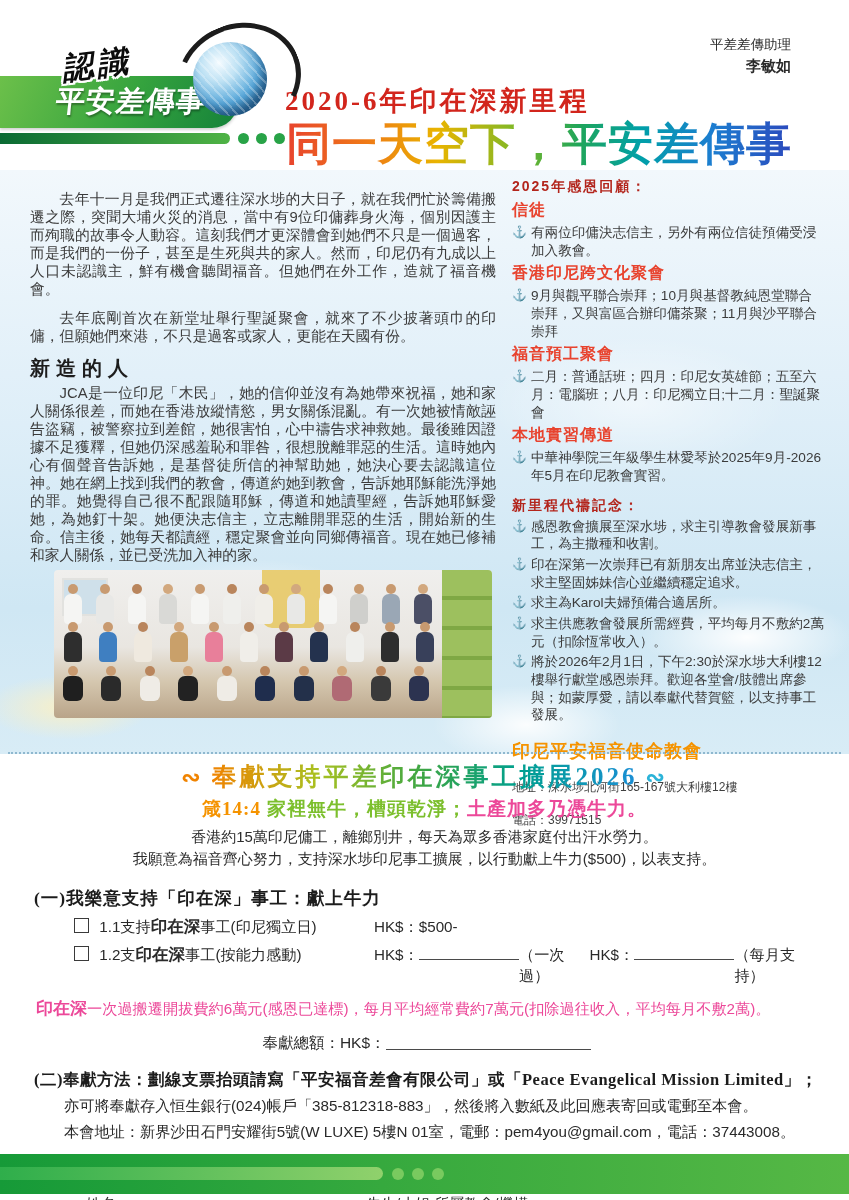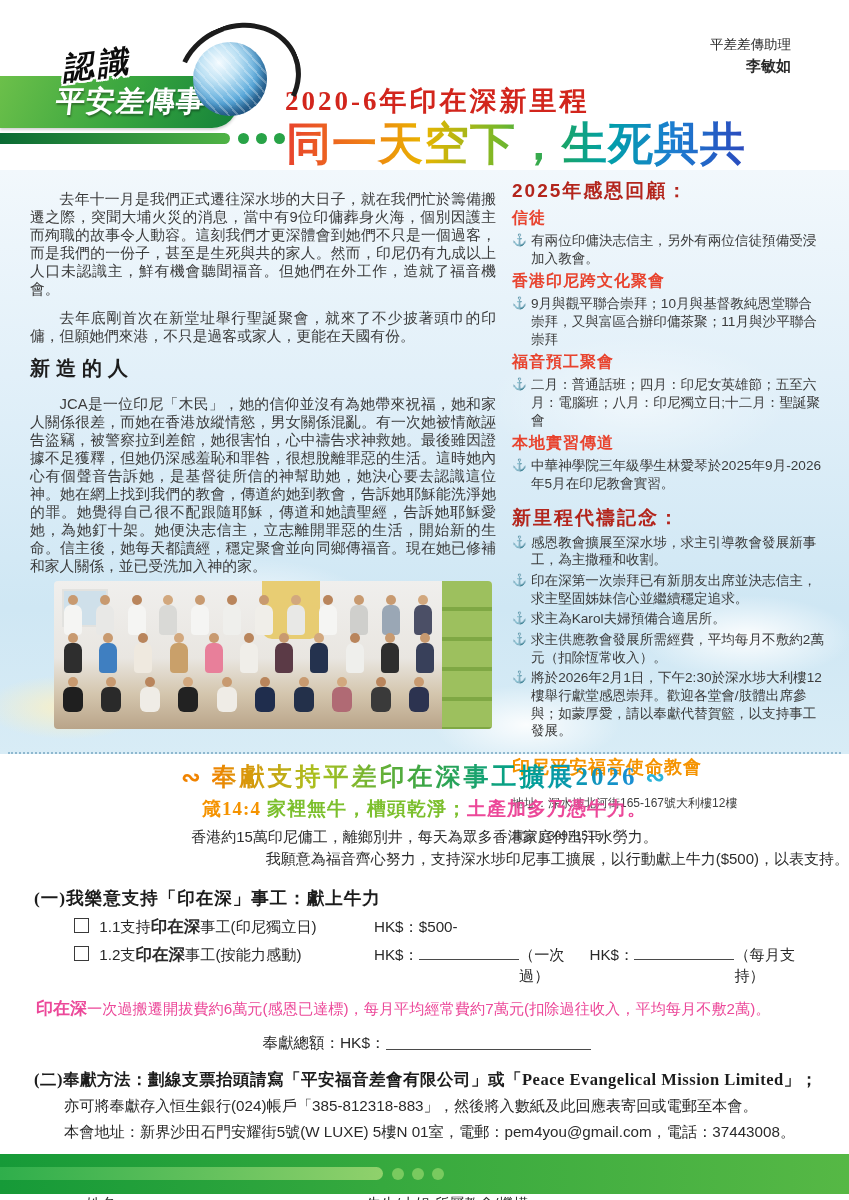--- a/index.html
+++ b/index.html
@@ -48,21 +48,21 @@
       radial-gradient(150px 60px at 88% 80%,rgba(255,255,255,.95),rgba(255,255,255,0) 70%),
       radial-gradient(130px 55px at 62% 95%,rgba(255,255,255,.9),rgba(255,255,255,0) 72%),
       radial-gradient(170px 70px at 30% 75%,rgba(255,255,255,.75),rgba(255,255,255,0) 70%),
       radial-gradient(200px 90px at 75% 40%,rgba(255,255,255,.5),rgba(255,255,255,0) 75%),
       linear-gradient(180deg,#f2f8fc 0%,#e2f0f9 35%,#cfe7f4 75%,#d8ecf6 100%);}
   .dotsep{position:absolute;left:8px;top:752px;width:833px;border-top:2px dotted #8fb8cf;}
 
   .colL{position:absolute;left:30px;top:20px;width:466px;color:#3b3b3b;
     font-size:14.8px;line-height:1.22;text-align:justify;}
   .colL p{margin:0 0 11px;text-indent:2em;}
-  .h-new{font-size:20px;font-weight:900;color:#1d1d1d;letter-spacing:6px;margin:2px 0 14px;}
+  .h-new{font-size:20px;font-weight:900;color:#1d1d1d;letter-spacing:6px;margin:2px 0 3px;}
 
   
   .photo{position:relative;margin:6px 0 0 24px;width:438px;height:148px;border-radius:4px;overflow:hidden;
     background:linear-gradient(180deg,#f0efed 0%,#e9e6e1 52%,#d4c6ae 76%,#b9a489 100%);}
   .ph-window{position:absolute;left:8px;top:8px;width:42px;height:34px;background:#cfe0ea;border:2px solid #e2e2df;}
   .ph-curtain{position:absolute;left:208px;top:0;width:58px;height:58px;background:#e6c455;opacity:.8;border-radius:0 0 10px 10px;}
   .ph-cabinet{position:absolute;right:0;top:0;width:50px;height:100%;
     background:repeating-linear-gradient(180deg,#9dc05e 0 26px,#7fa844 26px 30px);}
   .prow{position:absolute;left:8px;display:flex;justify-content:space-between;}
   #prow1{top:14px;right:58px;}
@@ -73,38 +73,38 @@
     border-radius:50%;background:#c89a70;}
   .pp:nth-child(3n)::before{background:#b9855c;}
   .pp:nth-child(4n)::before{background:#d2a87e;}
   .pp::after{content:"";position:absolute;left:50%;transform:translateX(-50%);top:10px;width:18px;height:30px;
     border-radius:7px 7px 4px 4px;background:var(--c,#eee);}
   #prow3 .pp{height:38px;}
   #prow3 .pp::after{height:25px;width:20px;border-radius:7px 7px 6px 6px;}
 
   
   .colR{position:absolute;left:512px;top:4px;width:312px;}
-  .rh{font-size:19px;font-weight:900;color:#b3251c;letter-spacing:2px;margin:4px 0 3px;}
+  .rh{font-size:14px;font-weight:900;color:#b3251c;letter-spacing:2px;margin:4px 0 3px;}
   .rsub{font-size:16px;font-weight:bold;color:#e8432e;margin-top:4px;letter-spacing:1px;}
   .rb{display:flex;font-size:13.6px;line-height:1.3;color:#3b3b3b;margin-top:3px;}
   .rb .anc{color:#2a6db5;font-size:12px;margin:1px 4px 0 0;flex:0 0 auto;}
   .church-name{color:#f59300;font-weight:900;font-size:18px;margin-top:15px;letter-spacing:1px;}
   .church-line{font-size:12px;color:#3f3f3f;margin-top:16px;}
 
   
   .form{position:absolute;left:0;top:760px;width:849px;color:#1c1c1c;font-family:"Liberation Serif",serif;}
   .f-title{text-align:center;font-size:25px;font-weight:900;letter-spacing:3px;}
   .orn-l{color:#f08300;font-size:23px;margin-right:8px;}
   .orn-r{color:#2bb3d8;font-size:23px;margin-left:8px;}
   .f-verse{text-align:center;font-size:19px;font-weight:bold;margin-top:3px;letter-spacing:1px;}
   .v-ref{color:#f59300;margin-right:6px;}
   .v-a{color:#7cbf2d;}
   .v-b{color:#ec4899;}
   .f-intro{text-align:center;font-size:15px;color:#2d2d2d;margin-top:6px;font-family:"Liberation Sans",sans-serif;}
-  .f-intro + .f-intro{margin-top:3px;text-align:right;}
+  .f-intro + .f-intro{margin-top:3px;}
   .f-body{padding:8px 30px 0 34px;}
   .f-h{font-size:17.5px;font-weight:bold;margin-top:9px;letter-spacing:1px;}
   .f-row{display:flex;align-items:baseline;font-size:15.2px;margin:6px 0 0 40px;font-family:"Liberation Sans",sans-serif;color:#2a2a2a;}
   .f-row .lbl{flex:0 0 300px;}
   .cb{display:inline-block;width:13px;height:13px;border:1.5px solid #3a3a3a;vertical-align:-1px;margin-right:6px;background:#fff;}
   .bold-ids{font-family:"Liberation Serif",serif;font-weight:bold;font-size:16.5px;}
   .uline{display:inline-block;border-bottom:1.4px solid #4a4a4a;height:14px;vertical-align:-2px;}
   .w110{width:108px;} .w200{width:205px;} .w230{width:235px;} .w190{width:192px;}
   .f-note{margin:10px 0 0 2px;font-size:15.2px;font-family:"Liberation Sans",sans-serif;color:#ec4899;}
   .f-total{text-align:center;margin-top:13px;font-size:15.5px;font-family:"Liberation Sans",sans-serif;color:#2a2a2a;}
@@ -139,21 +139,21 @@
       <i></i>
       <i></i>
     </div>
 
   <div class="staff">
     <div class="staff-role">平差差傳助理</div>
     <div class="staff-name">李敏如</div>
   </div>
 
   <div class="subtitle">2020-6年印在深新里程</div>
-  <div class="main-title">同一天空下，生死與共</div>
+  <div class="main-title">同一天空下，平安差傳事</div>
 
   <div class="sky">
 
     <div class="colL">
       <p>去年十一月是我們正式遷往深水埗的大日子，就在我們忙於籌備搬遷之際，突聞大埔火災的消息，當中有9位印傭葬身火海，個別因護主而殉職的故事令人動容。這刻我們才更深體會到她們不只是一個過客，而是我們的一份子，甚至是生死與共的家人。然而，印尼仍有九成以上人口未認識主，鮮有機會聽聞福音。但她們在外工作，造就了福音機會。</p>
       <p>去年底剛首次在新堂址舉行聖誕聚會，就來了不少披著頭巾的印傭，但願她們來港，不只是過客或家人，更能在天國有份。</p>
       <div class="h-new">新造的人</div>
       <p style="margin-bottom:0">JCA是一位印尼「木民」，她的信仰並沒有為她帶來祝福，她和家人關係很差，而她在香港放縱情慾，男女關係混亂。有一次她被情敵誣告盜竊，被警察拉到差館，她很害怕，心中禱告求神救她。最後雖因證據不足獲釋，但她仍深感羞恥和罪咎，很想脫離罪惡的生活。這時她內心有個聲音告訴她，是基督徒所信的神幫助她，她決心要去認識這位神。她在網上找到我們的教會，傳道約她到教會，告訴她耶穌能洗淨她的罪。她覺得自己很不配跟隨耶穌，傳道和她讀聖經，告訴她耶穌愛她，為她釘十架。她便決志信主，立志離開罪惡的生活，開始新的生命。信主後，她每天都讀經，穩定聚會並向同鄉傳福音。現在她已修補和家人關係，並已受洗加入神的家。</p>
 
       <div class="photo">

